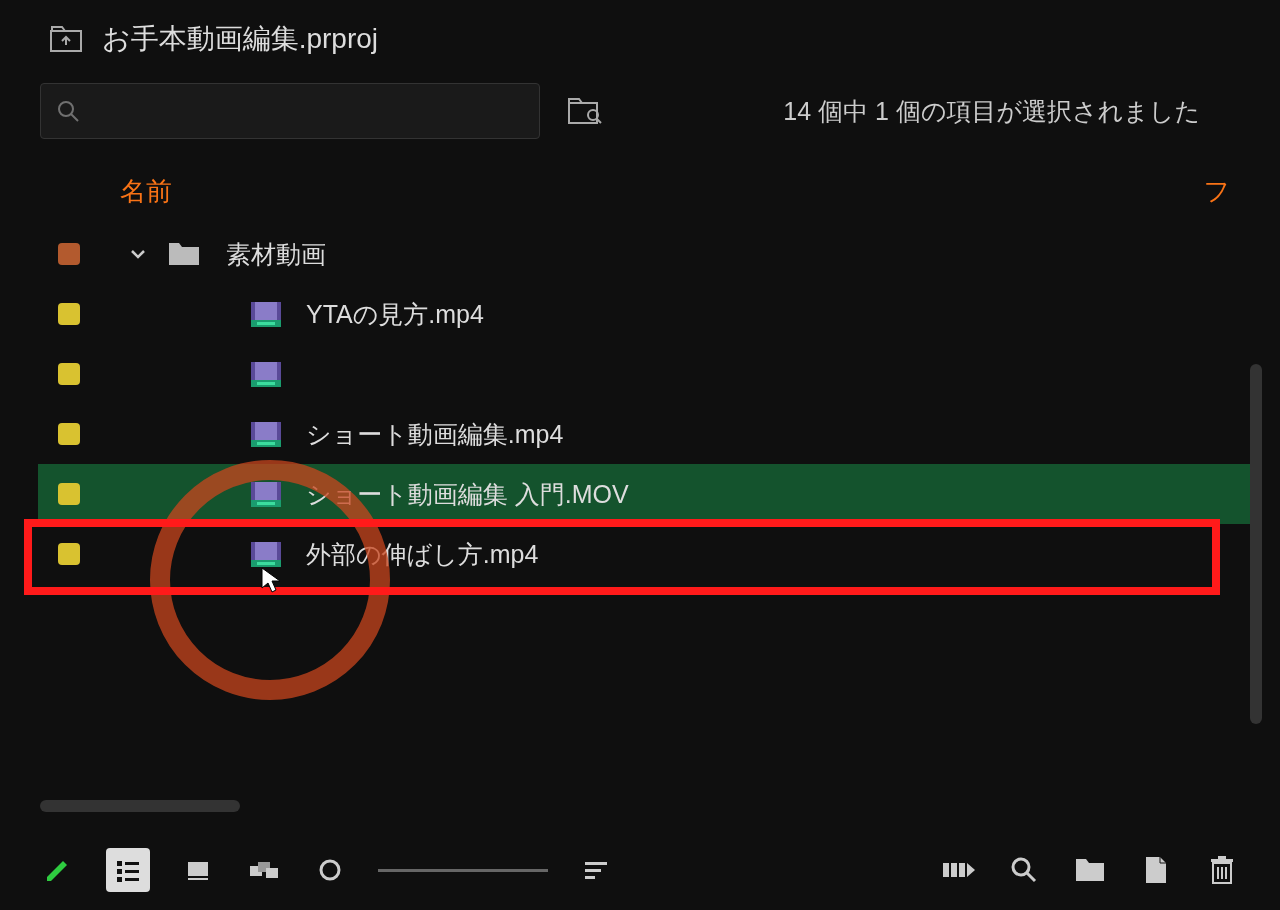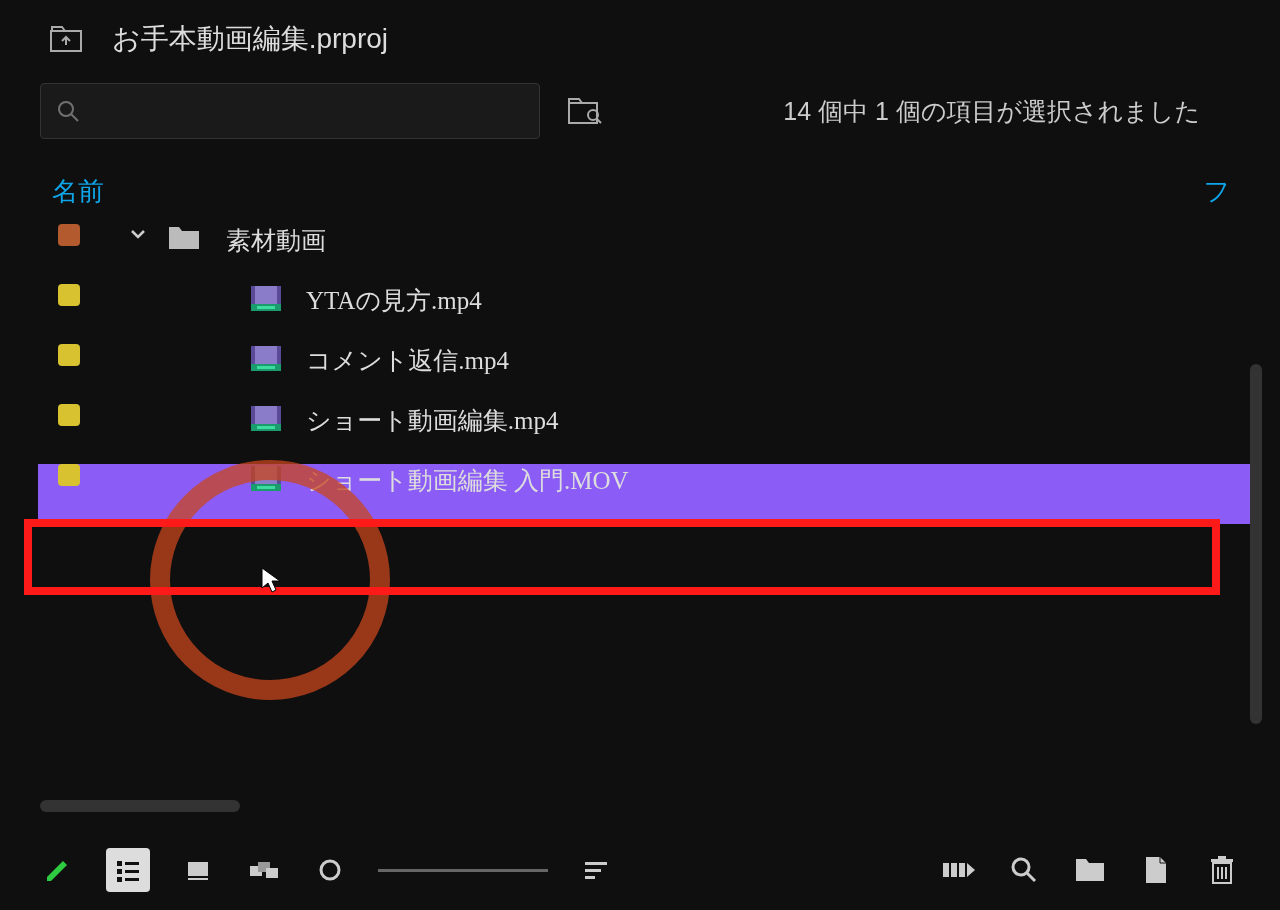--- a/index.html
+++ b/index.html
@@ -9,21 +9,21 @@
       background: #0f0f0f;
       color: #ddd;
       font-family: "Hiragino Kaku Gothic Pro", "Meiryo", sans-serif;
       overflow: hidden;
       position: relative;
     }
     .header {
       display: flex;
       align-items: center;
       padding: 20px 40px 15px 50px;
-      gap: 30px;
+      gap: 20px;
     }
     .project-icon {
       width: 32px;
       height: 26px;
       display: flex;
       align-items: center;
       justify-content: center;
     }
     .project-title {
       font-size: 28px;
@@ -55,44 +55,43 @@
       justify-content: center;
     }
     .selection-status {
       margin-left: auto;
       font-size: 25px;
       color: #ccc;
       padding-right: 40px;
     }
     .table-header {
       display: flex;
-      padding: 25px 40px 15px 52px;
+      padding: 25px 40px 15px 120px;
       font-size: 26px;
-      color: #0ea5e9;
+      color: #f97316;
       align-items: flex-end;
     }
     .table-header-right {
       margin-left: auto;
       padding-right: 10px;
     }
     .list-container {
       position: relative;
       margin: 0 28px 0 38px;
     }
     .row {
       display: flex;
-      align-items: flex-start;
+      align-items: center;
       height: 60px;
       padding-left: 20px;
       gap: 18px;
       position: relative;
-      font-family: Liberation Serif, serif;
     }
     .row.selected {
-      background: #8b5cf6;
+      background: #14532d;
     }
     .color-label {
       width: 22px;
       height: 22px;
       border-radius: 4px;
       flex-shrink: 0;
     }
     .color-orange { background: #b35a2e; }
     .color-yellow { background: #d9c230; }
     .chevron {
@@ -274,21 +273,20 @@
         <span class="color-label color-yellow"></span>
         <span class="clip-icon">
           <svg width="34" height="28" viewBox="0 0 34 28">
             <rect x="2" y="2" width="30" height="18" fill="#8a7cc8"></rect>
             <rect x="2" y="2" width="4" height="18" fill="#5a4a98"></rect>
             <rect x="28" y="2" width="4" height="18" fill="#5a4a98"></rect>
             <rect x="2" y="20" width="30" height="7" fill="#1a9c6e"></rect>
             <rect x="8" y="22" width="18" height="3" fill="#3cdc9e"></rect>
           </svg>
         </span>
-        <span class="item-name">コメント返信.mp4</span>
       </div>
       <div class="row">
         <span class="color-label color-yellow"></span>
         <span class="clip-icon">
           <svg width="34" height="28" viewBox="0 0 34 28">
             <rect x="2" y="2" width="30" height="18" fill="#8a7cc8"></rect>
             <rect x="2" y="2" width="4" height="18" fill="#5a4a98"></rect>
             <rect x="28" y="2" width="4" height="18" fill="#5a4a98"></rect>
             <rect x="2" y="20" width="30" height="7" fill="#1a9c6e"></rect>
             <rect x="8" y="22" width="18" height="3" fill="#3cdc9e"></rect>
@@ -302,20 +300,33 @@
           <svg width="34" height="28" viewBox="0 0 34 28">
             <rect x="2" y="2" width="30" height="18" fill="#8a7cc8"></rect>
             <rect x="2" y="2" width="4" height="18" fill="#5a4a98"></rect>
             <rect x="28" y="2" width="4" height="18" fill="#5a4a98"></rect>
             <rect x="2" y="20" width="30" height="7" fill="#1a9c6e"></rect>
             <rect x="8" y="22" width="18" height="3" fill="#3cdc9e"></rect>
           </svg>
         </span>
         <span class="item-name">ショート動画編集 入門.MOV</span>
       </div>
+      <div class="row">
+        <span class="color-label color-yellow"></span>
+        <span class="clip-icon">
+          <svg width="34" height="28" viewBox="0 0 34 28">
+            <rect x="2" y="2" width="30" height="18" fill="#8a7cc8"></rect>
+            <rect x="2" y="2" width="4" height="18" fill="#5a4a98"></rect>
+            <rect x="28" y="2" width="4" height="18" fill="#5a4a98"></rect>
+            <rect x="2" y="20" width="30" height="7" fill="#1a9c6e"></rect>
+            <rect x="8" y="22" width="18" height="3" fill="#3cdc9e"></rect>
+          </svg>
+        </span>
+        <span class="item-name">外部の伸ばし方.mp4</span>
+      </div>
     </div>
 
   <div class="scrollbar-v"></div>
 </div>
 
 <div class="scrollbar-h"></div>
 
 <div class="highlight-circle"></div>
 <div class="highlight-box"></div>
 <div class="cursor">

